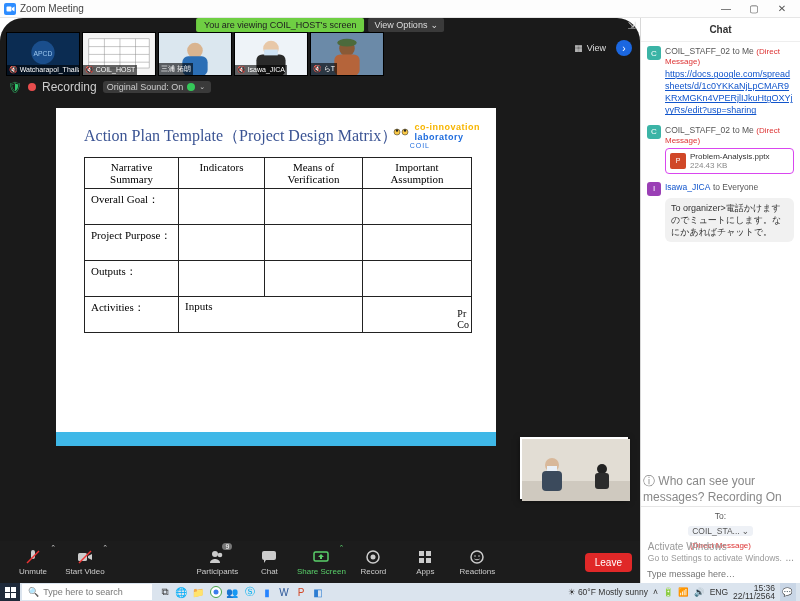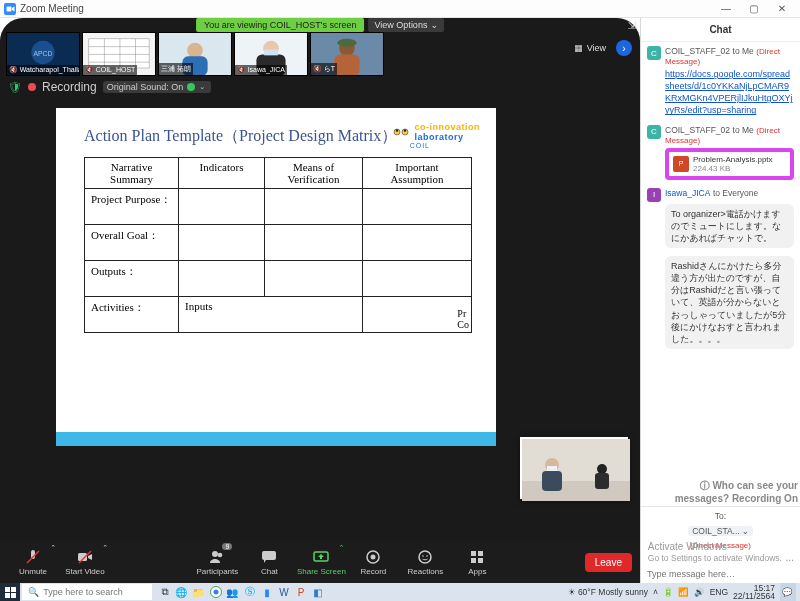--- a/index.html
+++ b/index.html
@@ -63,24 +63,24 @@
   .chat-panel { width:160px; background:#fff; border-left:1px solid #d8d8d8; display:flex; flex-direction:column; }
   .chat-header { text-align:center; font-size:10px; color:#333; padding:6px 0; border-bottom:1px solid #eee; font-weight:600;}
   .chat-body { flex:1; overflow:hidden; padding:4px 6px; font-size:9px; color:#333; }
   .msg { margin-bottom:8px; }
   .msg-head { display:flex; gap:4px; align-items:flex-start; }
   .avatar { width:14px; height:14px; border-radius:3px; color:#fff; font-size:8px; display:flex; align-items:center; justify-content:center; flex-shrink:0;}
   .from { color:#555; font-size:8.5px; }
   .direct { color:#d33; font-size:8px; }
   .msg-body { margin-left:18px; margin-top:2px; line-height:1.35; word-break:break-word; }
   .link { color:#1155cc; text-decoration:underline; }
-  .file-chip { margin-left:18px; margin-top:3px; border:4px solid #d946ef; border-radius:4px; padding:3px 4px; display:flex; gap:4px; align-items:center; font-size:8px;}
+  .file-chip { margin-left:18px; margin-top:3px; border:1px solid #d946ef; border-radius:4px; padding:3px 4px; display:flex; gap:4px; align-items:center; font-size:8px;}
   .file-ico { width:16px; height:16px; background:#d04727; border-radius:2px; color:#fff; font-size:7px; display:flex; align-items:center; justify-content:center;}
   .bubble { background:#f1f1f1; border-radius:6px; padding:4px 6px; }
-  .chat-meta { font-size:10px; color:#888; text-align:right; padding:2px;font-weight:bold;}
+  .chat-meta { font-size:12px; color:#888; text-align:left; padding:2px;}
   .chat-compose { border-top:1px solid #e6e6e6; padding:4px 6px; font-size:8.5px; }
   .to-row { display:flex; align-items:center; gap:5px; color:#555;flex-direction:column; }
   .to-chip { background:#eef1f6; border-radius:3px; padding:0 4px; display:flex; align-items:center; gap:2px;}
   .compose-input { width:100%; border:none; font-size:9px; color:#888; padding:4px 0 0 0; outline:none;}
   .activate { position:absolute; right:18px; bottom:38px; color:#9a9a9a; font-size:10px; text-align:left; line-height:1.2;}
   
   .taskbar { position:absolute; left:0; bottom:0; width:800px; height:18px; background:#dbe4ee; display:flex; align-items:center; font-size:9px; color:#333; }
   .taskbar .start { width:20px; height:18px; background:#1f2a3a; display:flex; align-items:center; justify-content:center;}
   .search-box { display:flex; align-items:center; gap:4px; background:#fff; height:16px; margin:1px 2px; padding:0 6px; width:130px; color:#777; font-size:9px;}
   .tb-icons { display:flex; align-items:center; gap:3px; padding:0 4px;}
@@ -213,27 +213,27 @@
 
               <table class="pdm">
                 <tbody>
                     <tr>
                   <th style="width:94px;">Narrative Summary</th>
                   <th style="width:86px;">Indicators</th>
                   <th style="width:98px;">Means of Verification</th>
                   <th>Important Assumption</th>
                 </tr>
                 <tr class="body">
-                      <td>Project Purpose：</td>
+                      <td>Overall Goal：</td>
                       <td></td>
                       <td></td>
                       <td></td>
                     </tr>
                 <tr class="body">
-                      <td>Overall Goal：</td>
+                      <td>Project Purpose：</td>
                       <td></td>
                       <td></td>
                       <td></td>
                     </tr>
                 <tr class="body">
                       <td>Outputs：</td>
                       <td></td>
                       <td></td>
                       <td></td>
                     </tr>
@@ -313,35 +313,35 @@
           </div>
           <div class="zbtn">
             <svg class="ico" viewBox="0 0 16 16">
                 <circle cx="8" cy="8" r="6" fill="none" stroke="#ccc" stroke-width="1.5"></circle>
                 <circle cx="8" cy="8" r="2.5" fill="#ccc"></circle>
               </svg>
             <span>Record</span>
           </div>
           <div class="zbtn">
             <svg class="ico" viewBox="0 0 16 16">
+                <rect x="2" y="2" width="5" height="5" fill="#ccc"></rect>
+                <rect x="9" y="2" width="5" height="5" fill="#ccc"></rect>
+                <rect x="2" y="9" width="5" height="5" fill="#ccc"></rect>
+                <rect x="9" y="9" width="5" height="5" fill="#ccc"></rect>
+              </svg>
+            <span>Apps</span>
+          </div>
+          <div class="zbtn">
+            <svg class="ico" viewBox="0 0 16 16">
                 <circle cx="8" cy="8" r="6" fill="none" stroke="#ccc" stroke-width="1.5"></circle>
                 <circle cx="6" cy="7" r=".8" fill="#ccc"></circle>
                 <circle cx="10" cy="7" r=".8" fill="#ccc"></circle>
                 <path d="M5.5 10c1 1 4 1 5 0" stroke="#ccc" stroke-width="1" fill="none"></path>
               </svg>
             <span>Reactions</span>
-          </div>
-          <div class="zbtn">
-            <svg class="ico" viewBox="0 0 16 16">
-                <rect x="2" y="2" width="5" height="5" fill="#ccc"></rect>
-                <rect x="9" y="2" width="5" height="5" fill="#ccc"></rect>
-                <rect x="2" y="9" width="5" height="5" fill="#ccc"></rect>
-                <rect x="9" y="9" width="5" height="5" fill="#ccc"></rect>
-              </svg>
-            <span>Apps</span>
           </div>
           <div class="zspacer"></div>
           <div class="leave-btn">Leave</div>
         </div>
       </div>
 
       <div class="chat-panel">
         <div class="chat-header">Chat</div>
         <div class="chat-body">
           <div class="msg">
@@ -364,23 +364,20 @@
               </div>
             </div>
           </div>
           <div class="msg">
             <div class="msg-head">
               <div class="avatar" style="background:#9a3fb5;">I</div>
               <div><span class="from" style="color:#1155cc;">Isawa_JICA</span> <span class="from">to Everyone</span></div>
             </div>
             <div class="msg-body bubble">To organizer&gt;電話かけますのでミュートにします。なにかあればチャットで。</div>
           </div>
-          <div class="msg">
-            <div class="msg-body bubble" style="margin-left:18px;">Rashidさんにかけたら多分違う方が出たのですが、自分はRashidだと言い張っていて、英語が分からないとおっしゃっていましたが5分後にかけなおすと言われました。。。。</div>
-          </div>
         </div>
         <div class="chat-meta">
           <span>ⓘ</span>
           <span>Who can see your messages? Recording On</span>
         </div>
         <div class="chat-compose">
           <div class="to-row">
             <span>To:</span>
             <span class="to-chip">
               <span>COIL_STA...</span>
@@ -432,19 +429,19 @@
     </div>
     <div class="tb-spacer"></div>
     <div class="tray">
       <span>☀ <span>60°F  Mostly sunny</span></span>
       <span>˄</span>
       <span>🔋</span>
       <span>📶</span>
       <span>🔊</span>
       <span>ENG</span>
       <span style="text-align:right;line-height:1;">
-        <div>15:17</div>
+        <div>15:36</div>
         <div>22/11/2564</div>
       </span>
       <div class="notif">💬</div>
     </div>
   </div>
 </div>
 
 </body></html>

